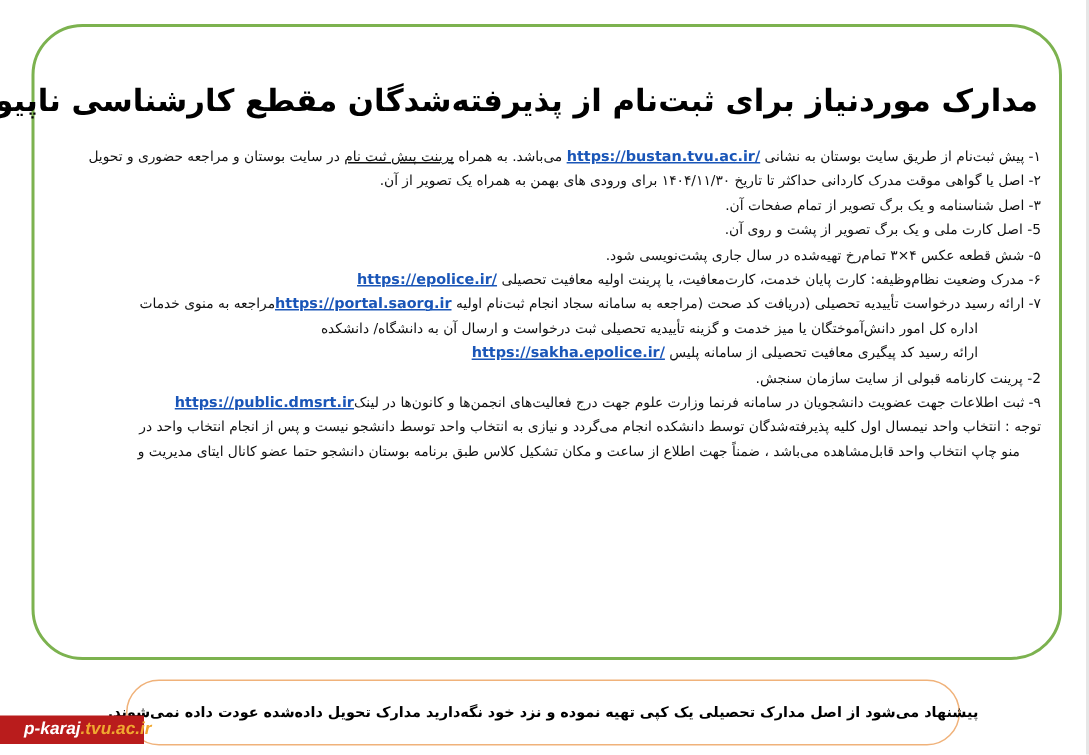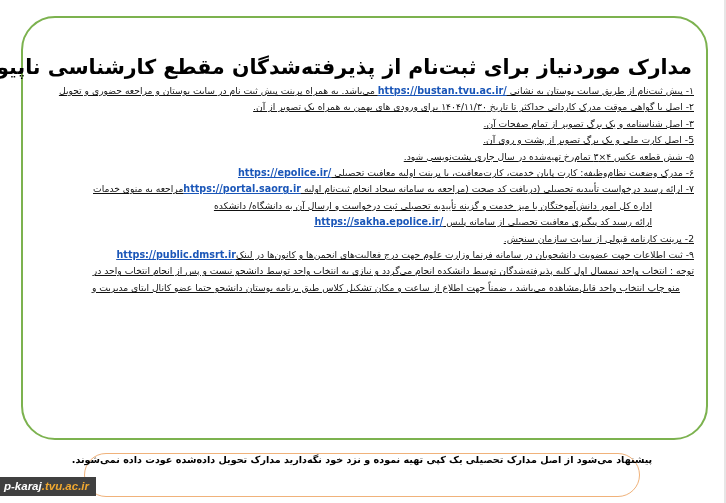--- a/index.html
+++ b/index.html
@@ -16,42 +16,42 @@
       position: absolute; left: 21px; top: 16px; width: 687px; height: 424px;
       border: 2px solid #7cb24f; border-radius: 34px; box-sizing: border-box;
       direction: rtl;
     }
     .title {
       position: absolute; top: 34px; right: 14px; left: 14px;
       text-align: center; font-weight: bold; font-size: 20.5px; line-height: 30px;
       color: #000; white-space: nowrap; letter-spacing: -0.3px;
     }
     .lines {
-      position: absolute; top: 65px; right: 12px; left: 14px;
-      font-size: 9.2px; line-height: 16.4px; color: #111; text-decoration: underline;
+      position: absolute; top: 79px; right: 12px; left: 14px;
+      font-size: 9.2px; line-height: 16.4px; color: #111;
     }
     .line { white-space: nowrap; }
     .line.ind { padding-right: 14px; }
     .line.ind2 { padding-right: 42px; }
     .link {
       color: #1a56b8; font-weight: bold; text-decoration: underline; direction: ltr;
       unicode-bidi: embed; font-size: 9.6px;
     }
     .u { text-decoration: underline; }
     .notice-box {
       position: absolute; left: 84px; top: 453px; width: 556px; height: 44px;
       border: 1.5px solid #f0b27a; border-radius: 22px; box-sizing: border-box;
-      display: flex; align-items: flex-start; justify-content: center;
+      display: flex; align-items: center; justify-content: center;
       direction: rtl; background: #fff;
     }
     .notice-text { font-weight: bold; font-size: 9.6px; color: #000; white-space: nowrap; }
     .watermark {
       position: absolute; left: 0; top: 477px; width: 96px; height: 19px;
-      background: #404040; color: #fff; font-style: italic; font-weight: bold;
-      font-size: 11.5px; line-height: 19px; padding-left: 4px; box-sizing: border-box;
+      background: #b91c1c; color: #fff; font-style: italic; font-weight: bold;
+      font-size: 11.5px; line-height: 19px; padding-left: 16px; box-sizing: border-box;
       font-family: "Liberation Sans", sans-serif; white-space: nowrap;
     }
     .watermark .dom { color: #f0a830; }
   </style>
 </head>
 <body>
 
 <div class="right-edge"></div>
 
 <div class="main-box">

